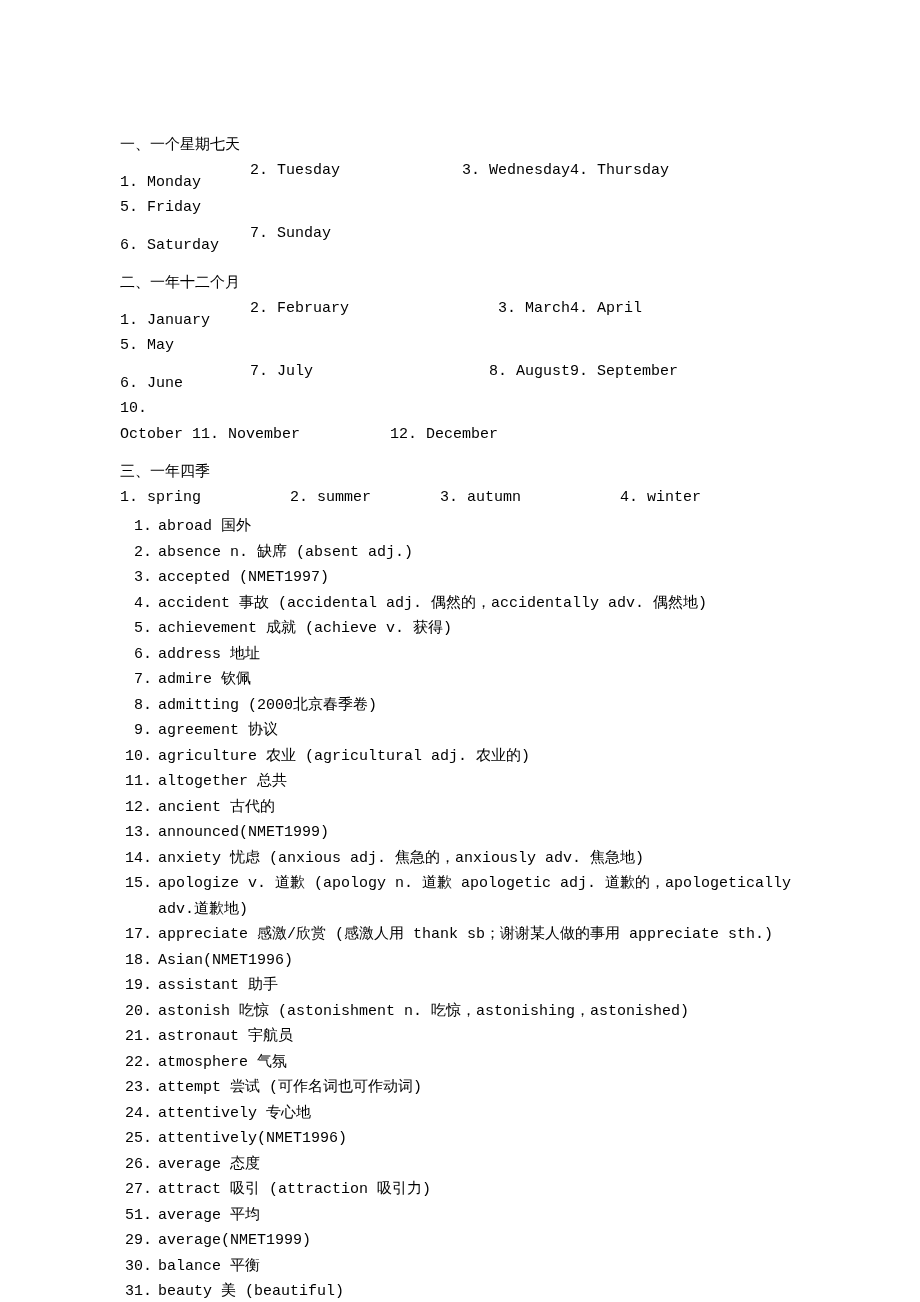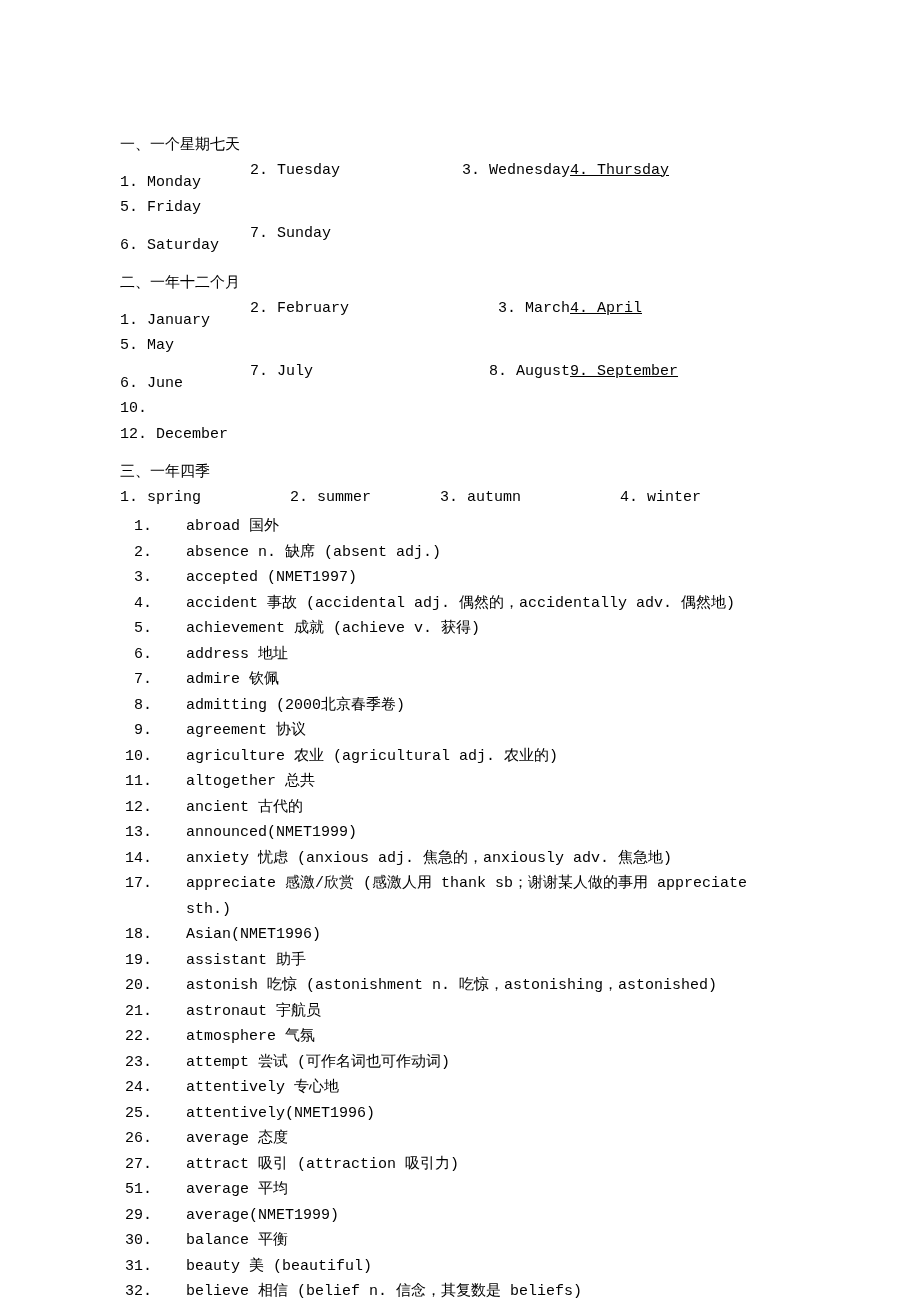--- a/index.html
+++ b/index.html
@@ -21,40 +21,39 @@
   .row {
     display: flex;
     flex-wrap: wrap;
   }
   .cell {
     min-width: 130px;
   }
   .cell.w1 { width: 130px; margin-top: 12px; }
   .cell.w2 { width: 140px; }
   .cell.w3 { width: 180px; text-align: right; }
-  .cell.w4 { width: 140px; text-decoration: underline; }
+  .cell.w4 { width: 140px; }
   .cell.w5 { width: 80px; }
   .vocab-list {
     margin-top: 4px;
   }
   .vocab-item {
     display: flex;
     align-items: flex-start;
   }
   .vocab-num {
     width: 32px;
     flex-shrink: 0;
     text-align: right;
     padding-right: 6px;
     font-family: "Courier New", monospace;
   }
   .vocab-text {
     flex: 1;
     font-family: "SimSun", "Courier New", monospace;
-    margin-left: 28px;
   }
   .mono {
     font-family: "Courier New", monospace;
   }
 </style>
 </head>
 <body>
 
 <div class="page">
 
@@ -80,20 +79,21 @@
     <div class="cell w5 mono">5. May</div>
   </div>
   <div class="row">
     <div class="cell w1 mono">6. June</div>
     <div class="cell w2 mono">7. July</div>
     <div class="cell w3 mono">8. August</div>
     <div class="cell w4 mono">9. September</div>
     <div class="cell w5 mono">10.</div>
   </div>
   <div class="row">
+    <div class="mono" style="width:270px;">October 11. November</div>
     <div class="mono">12. December</div>
   </div>
 
   <div class="section-title">三、一年四季</div>
   <div class="row">
     <div class="mono" style="width:170px;">1. spring</div>
     <div class="mono" style="width:150px;">2. summer</div>
     <div class="mono" style="width:180px;">3. autumn</div>
     <div class="mono">4. winter</div>
   </div>
@@ -150,20 +150,24 @@
       </div>
       <div class="vocab-item">
         <div class="vocab-num">13.</div>
         <div class="vocab-text">announced(NMET1999)</div>
       </div>
       <div class="vocab-item">
         <div class="vocab-num">14.</div>
         <div class="vocab-text">anxiety 忧虑 (anxious adj. 焦急的，anxiously adv. 焦急地)</div>
       </div>
       <div class="vocab-item">
+        <div class="vocab-num">15.</div>
+        <div class="vocab-text">apologize v. 道歉 (apology n. 道歉 apologetic adj. 道歉的，apologetically adv.道歉地)</div>
+      </div>
+      <div class="vocab-item">
         <div class="vocab-num">17.</div>
         <div class="vocab-text">appreciate 感激/欣赏 (感激人用 thank sb；谢谢某人做的事用 appreciate sth.)</div>
       </div>
       <div class="vocab-item">
         <div class="vocab-num">18.</div>
         <div class="vocab-text">Asian(NMET1996)</div>
       </div>
       <div class="vocab-item">
         <div class="vocab-num">19.</div>
         <div class="vocab-text">assistant 助手</div>

